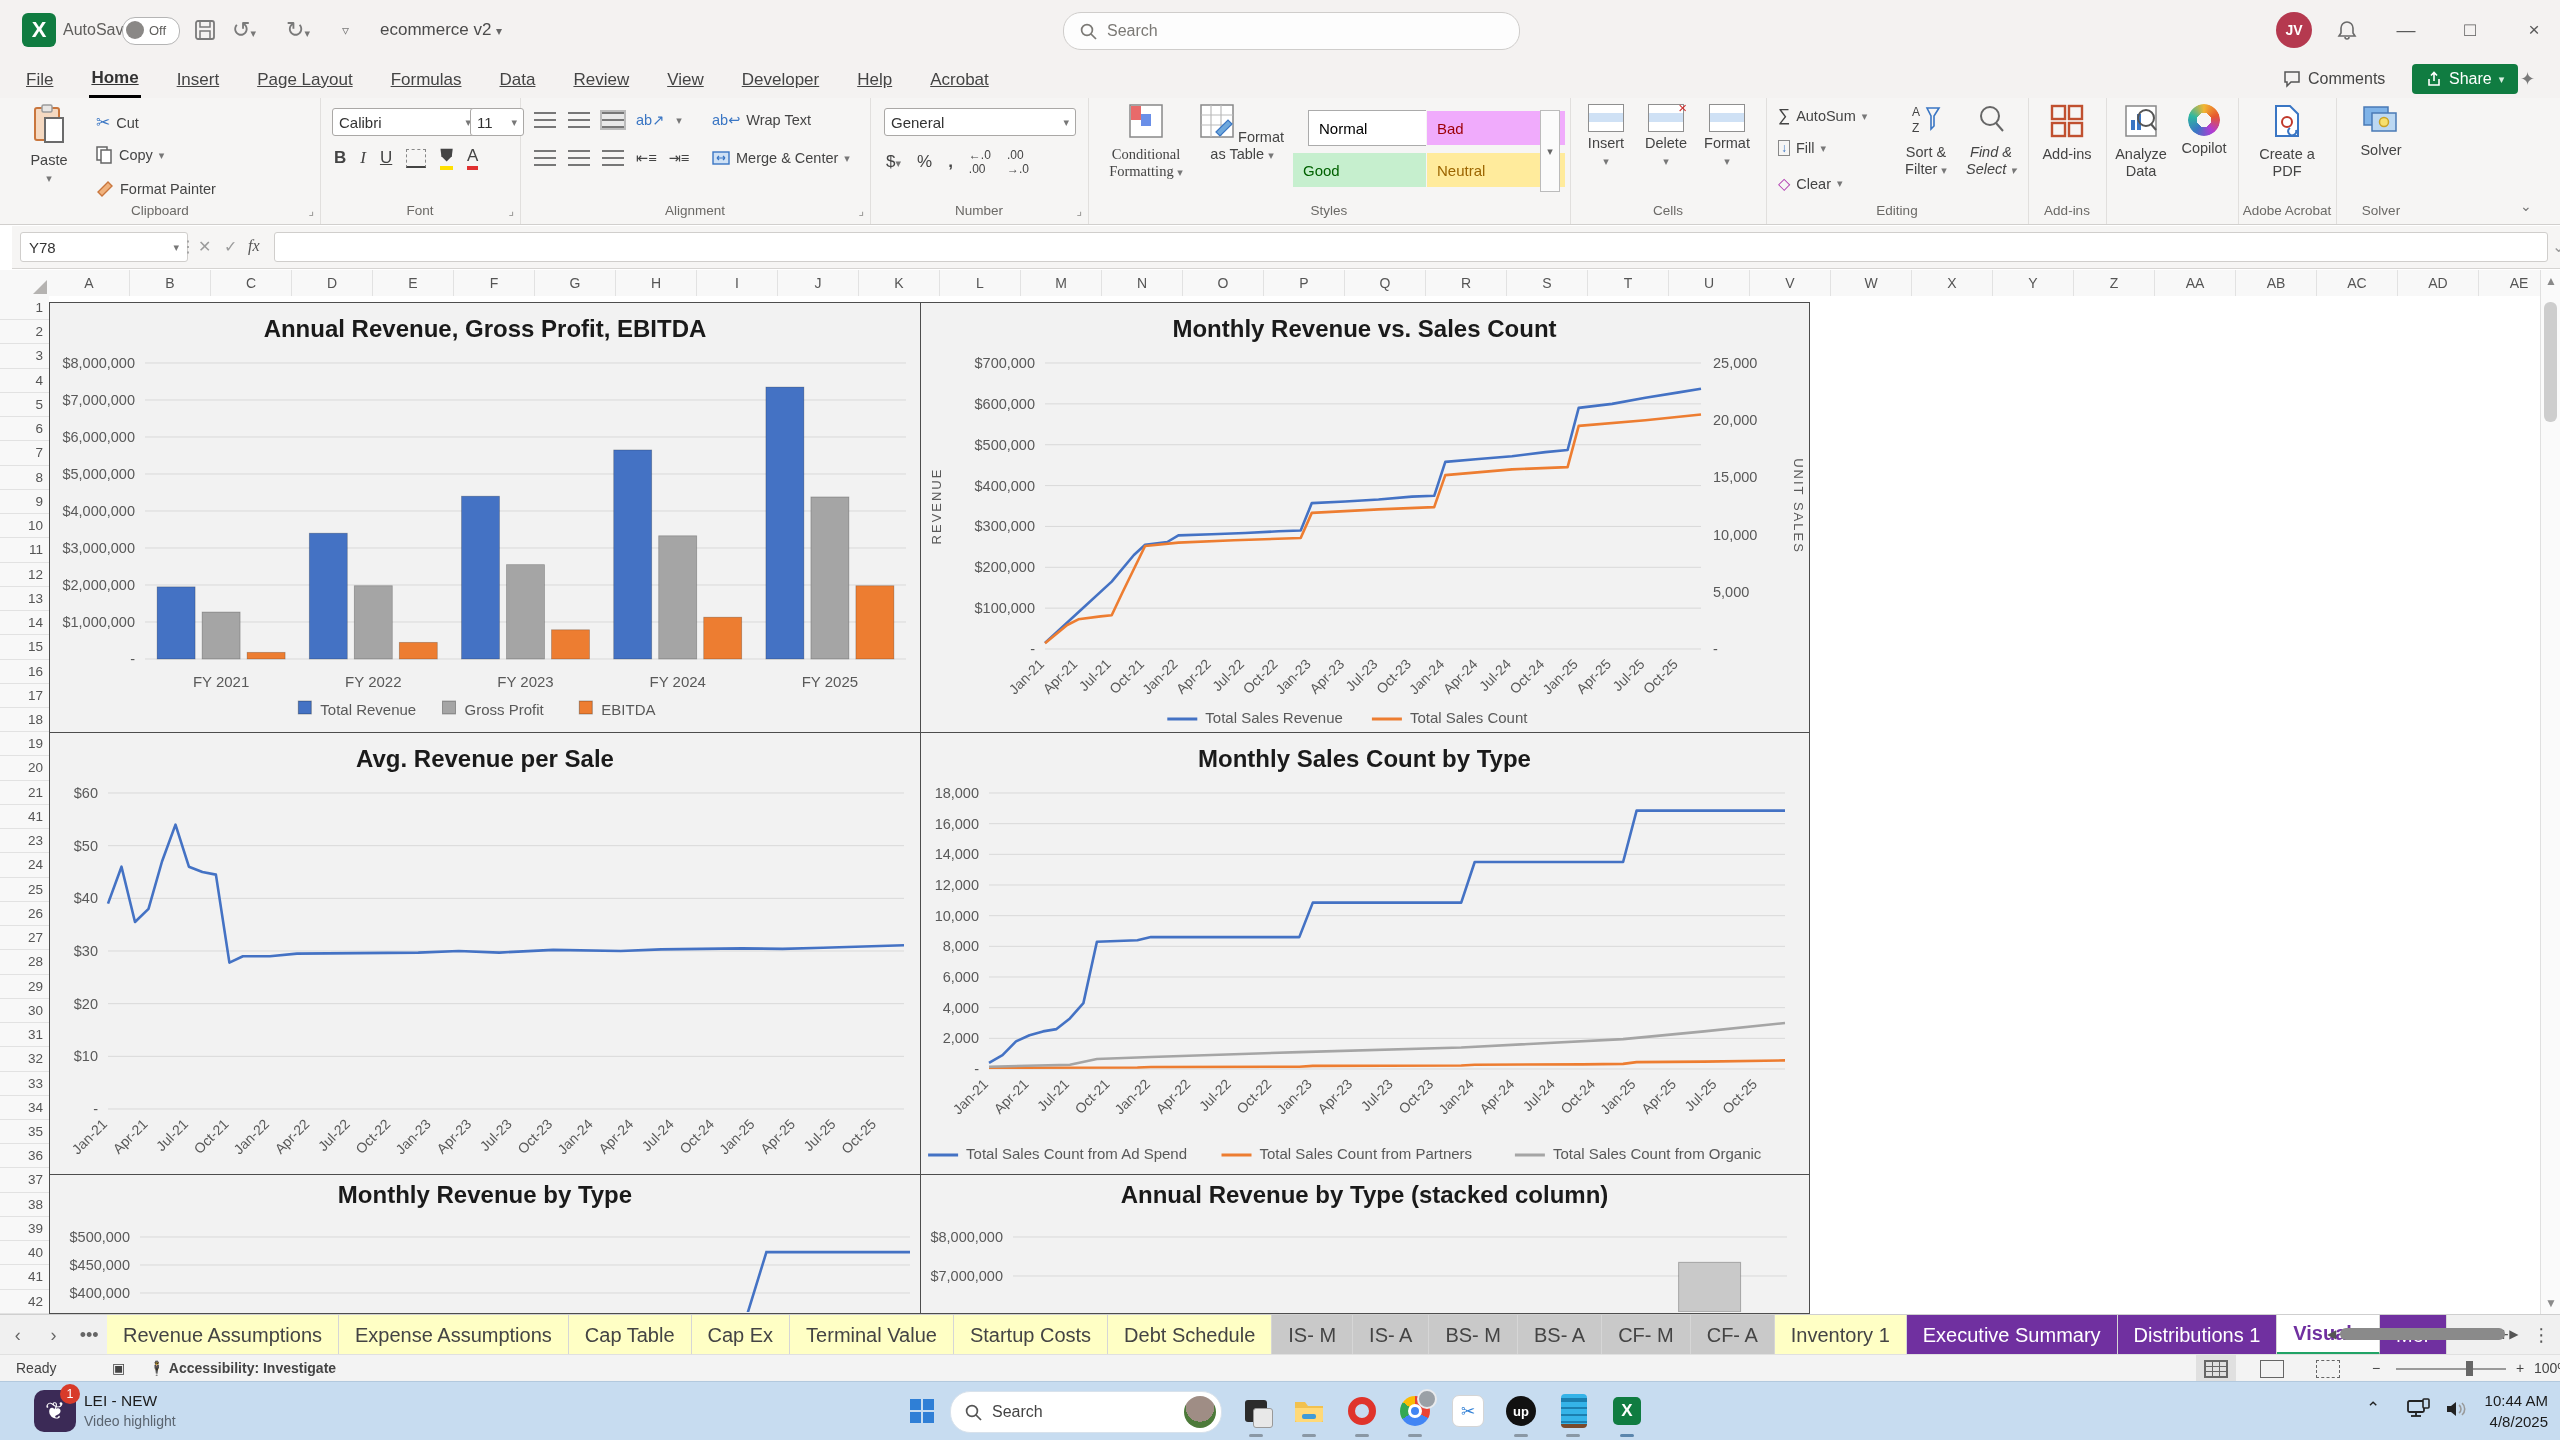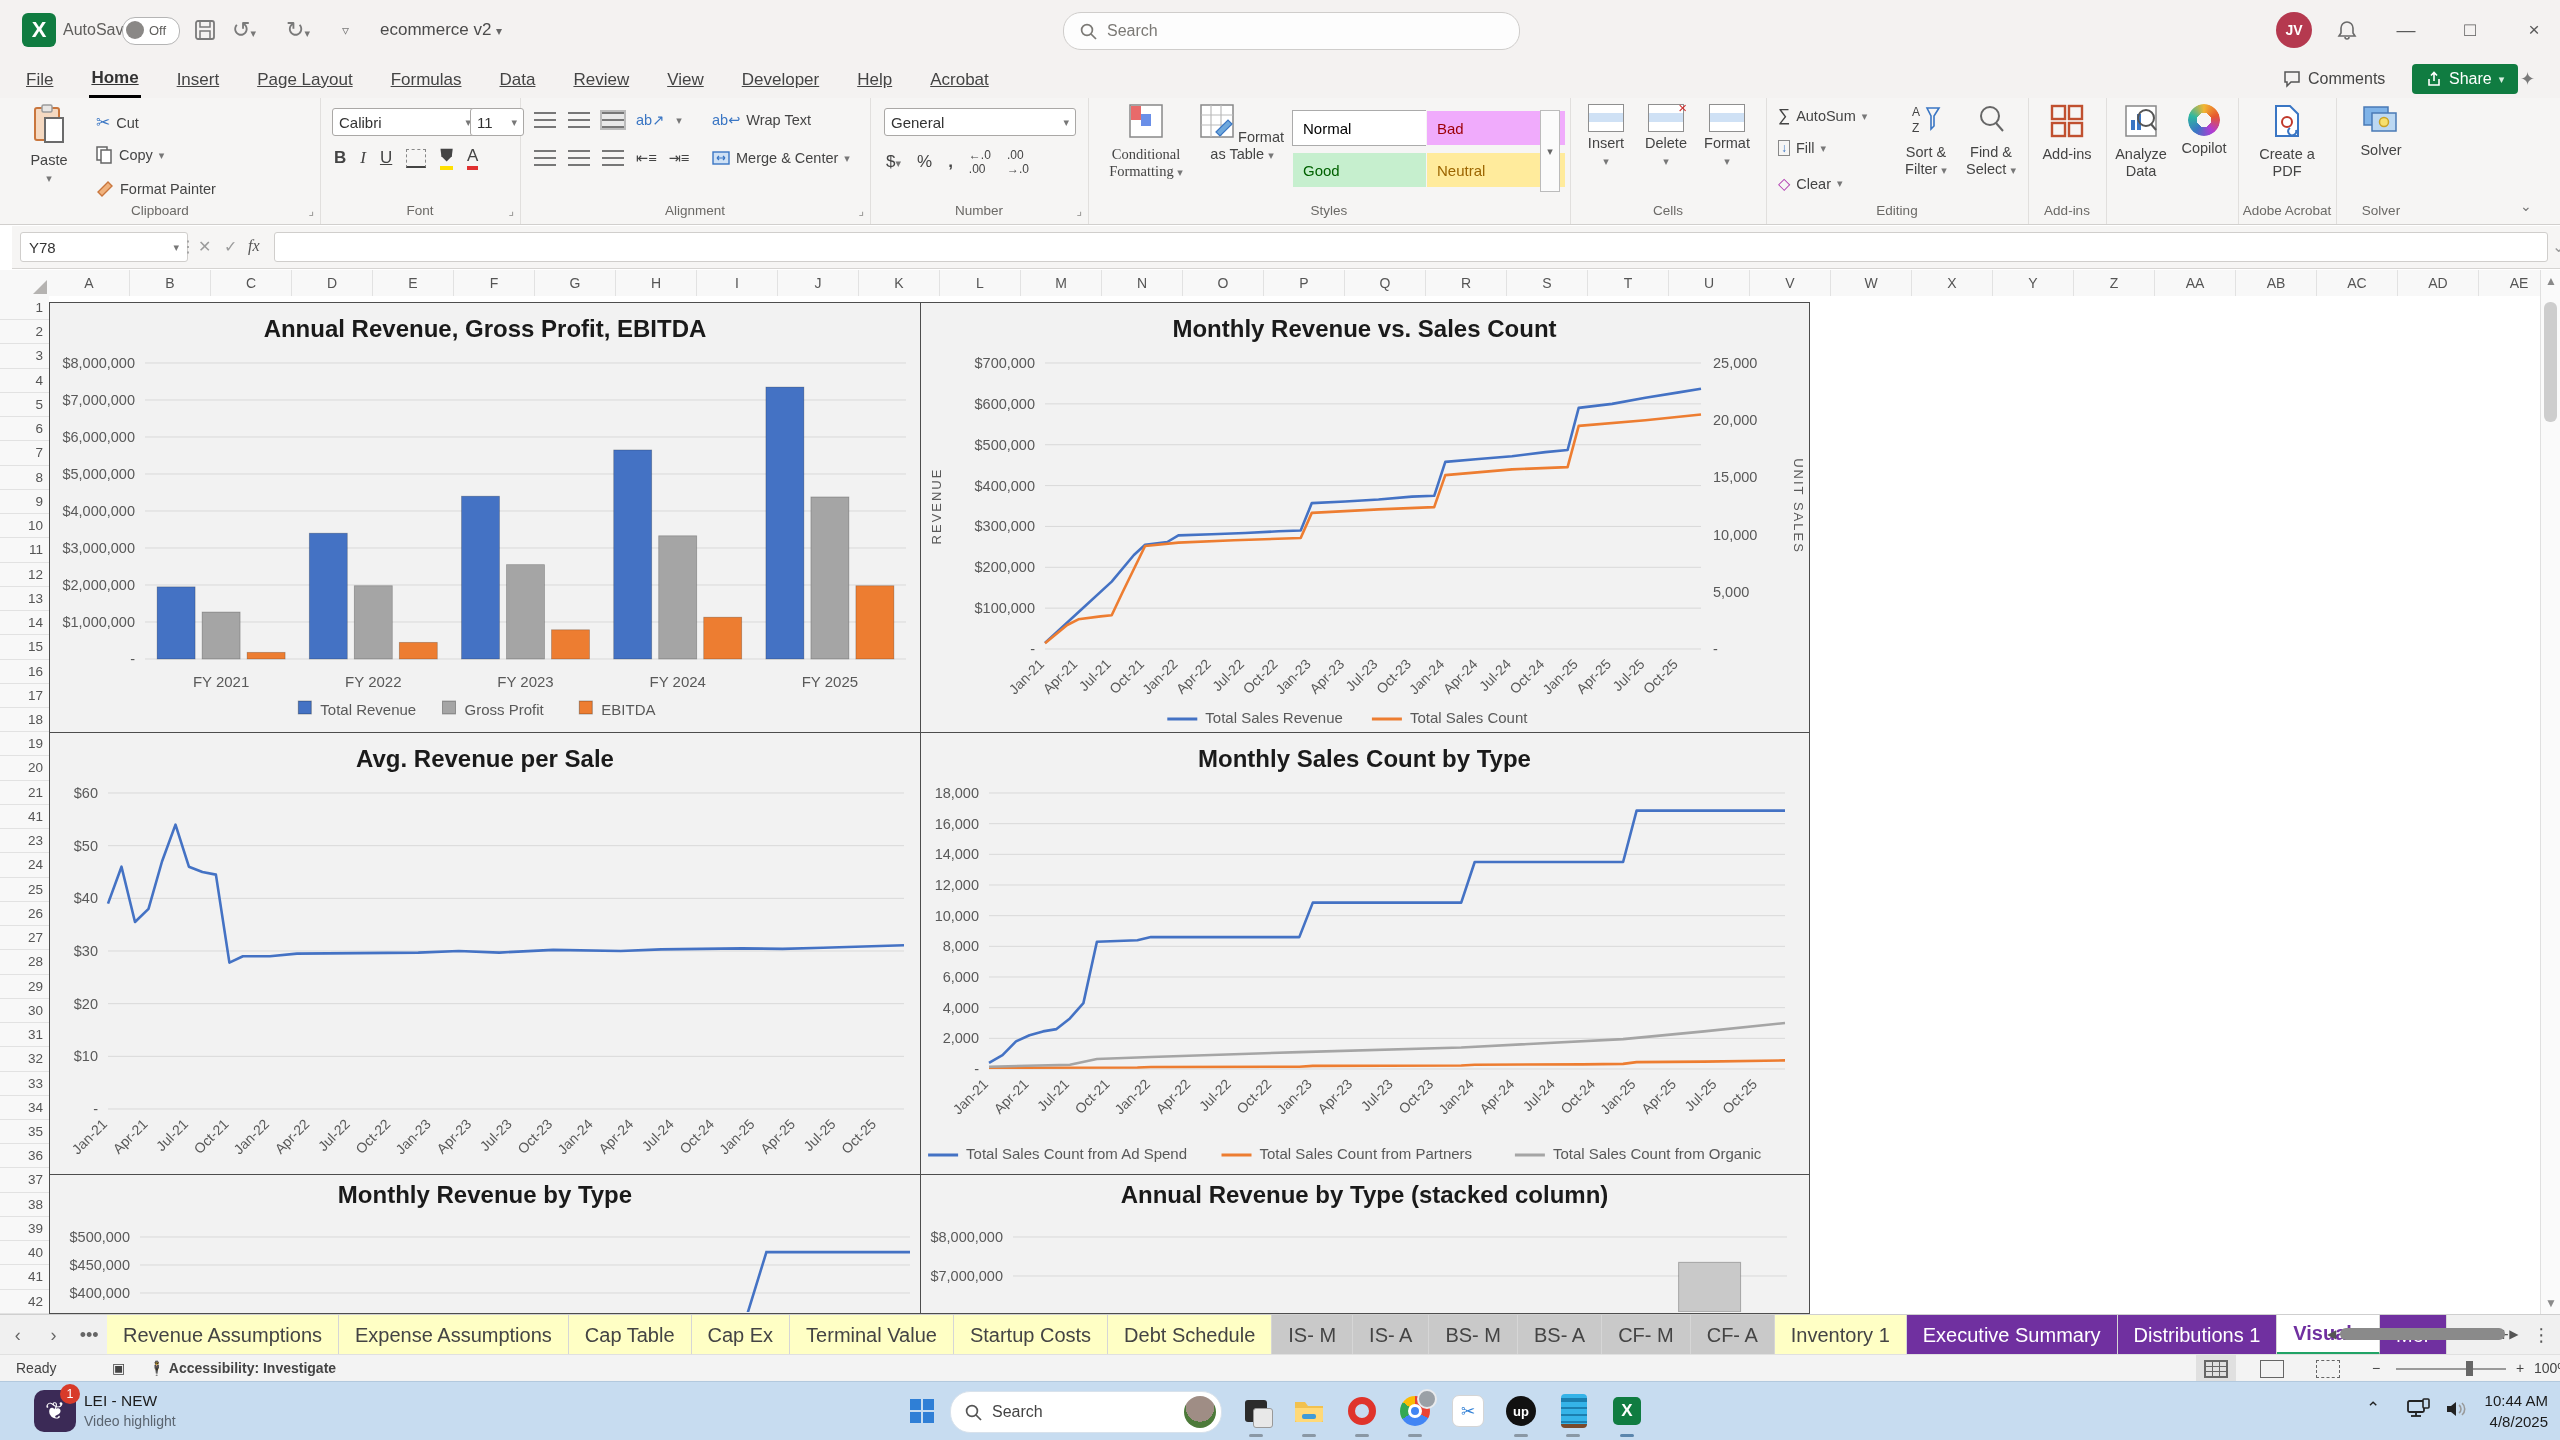--- a/index.html
+++ b/index.html
@@ -38,21 +38,21 @@
   .bigbtn{position:absolute;top:6px;text-align:center;font-size:14.5px;color:#444;line-height:17px;}
   .bigico{margin:0 auto 4px auto;}
   .smbtn{position:absolute;font-size:14.5px;color:#444;display:flex;align-items:center;gap:6px;}
   .chev{color:#777;font-size:11px;}
   .combo{position:absolute;background:#fff;border:1px solid #aaa8a6;border-radius:3px;font-size:15px;color:#333;
     display:flex;align-items:center;padding:0 6px;justify-content:space-between;}
   .fmt-b{font-weight:bold;}.fmt-i{font-style:italic;}.fmt-u{text-decoration:underline;}
   .alico{width:22px;height:16px;display:inline-block;}
   .al-l{background:repeating-linear-gradient(#777 0 2px,transparent 2px 7px);}
   .style-cell{width:128px;height:34px;font-size:15px;display:flex;align-items:center;padding-left:10px;border:1px solid #f6f5f4;}
-  .st-normal{background:#fff;border:1px solid #ababab;color:#000;}
+  .st-normal{background:#fff;border:1px solid #ababab;color:#000;margin-left:16px;}
   .st-bad{background:#f0abfc;color:#9C0006;}
   .st-good{background:#C6EFCE;color:#006100;}
   .st-neutral{background:#FFEB9C;color:#9C6500;}
   .cellico{width:34px;height:26px;border:1px solid #8f8f8f;background:
      linear-gradient(#cfe1f5 0 0) 0 8px/100% 9px no-repeat,#fff;margin:0 auto 3px auto;}
   
   #fbar{left:12px;top:226px;width:2560px;height:42px;background:#f6f5f4;border-bottom:1px solid #d6d4d2;}
   #name-box{left:8px;top:6px;width:150px;height:28px;background:#fff;border:1px solid #d0cecc;border-radius:3px;
     font-size:15px;color:#333;display:flex;align-items:center;padding:0 8px;justify-content:space-between;}
   #fx-input{left:262px;top:6px;width:2272px;height:28px;background:#fff;border:1px solid #d0cecc;border-radius:3px;}
@@ -349,21 +349,21 @@
           <span class="chev">▾</span>
       </div>
       <div class="bigbtn" style="left:130px;width:60px;">
         <svg class="bigico" width="30" height="32" viewBox="0 0 30 32">
           <text x="1" y="12" font-size="12" fill="#444">A</text>
             <text x="1" y="28" font-size="12" fill="#444">Z</text>
           <path d="M16 4 h12 l-5 8 v10 l-3 3 v-13 z" fill="none" stroke="#3a76c4" stroke-width="1.6"></path>
         </svg>
         <span>Sort &amp; Filter</span> <span class="chev">▾</span>
       </div>
-      <div class="bigbtn" style="left:194px;width:62px;">
+      <div class="bigbtn" style="left:194px;width:62px;font-style:italic;">
         <svg class="bigico" width="30" height="32" viewBox="0 0 30 32">
           <circle cx="14" cy="12" r="9" fill="none" stroke="#666" stroke-width="2"></circle>
           <line x1="20" y1="19" x2="27" y2="27" stroke="#666" stroke-width="2"></line>
         </svg>
         <span>Find &amp; Select</span> <span class="chev">▾</span>
       </div>
       <div class="glabel">Editing</div>
     </div>
 
     <div class="rgroup" style="left:2028px;width:78px;">

